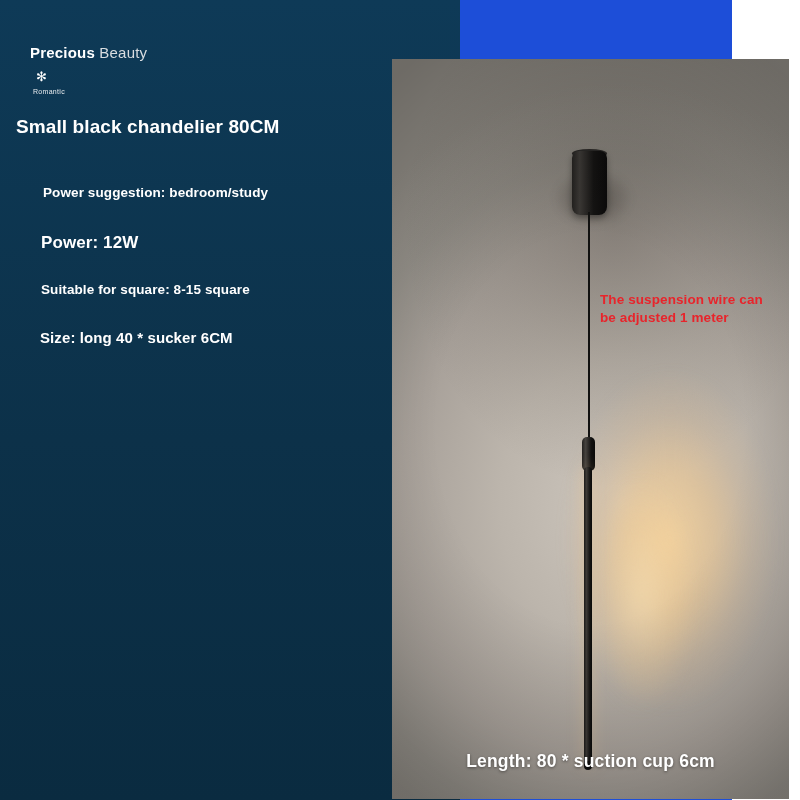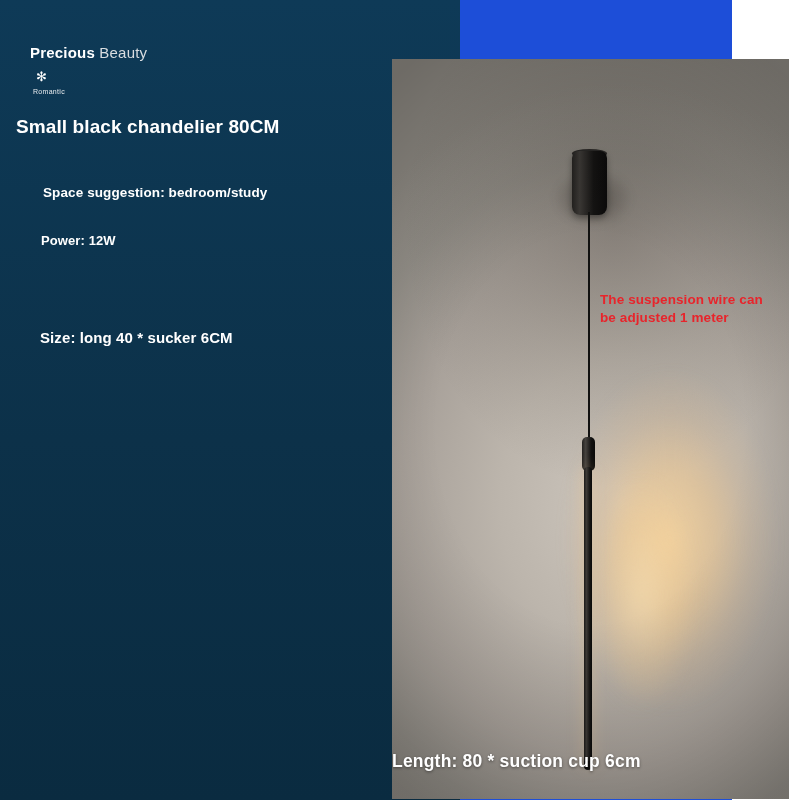--- a/index.html
+++ b/index.html
@@ -78,21 +78,21 @@
   }
 
   .spec {
     position: absolute;
     color: #ffffff;
     font-size: 13.5px;
     font-weight: bold;
     letter-spacing: 0.1px;
   }
   .spec-0 { left: 43px; top: 185px; }
-  .spec-1 { left: 41px; top: 233px; font-size: 13px; }
+  .spec-1 { left: 41px; top: 233px; font-size: 17px; }
   .spec-2 { left: 41px; top: 282px; }
   .spec-3 { left: 40px; top: 329px; font-size: 15px; }
 
   
   .photo {
     position: absolute;
     left: 392px;
     top: 35px;
     width: 397px;
     height: 740px;
@@ -211,20 +211,21 @@
     font-weight: bold;
     line-height: 1.32;
     letter-spacing: 0.1px;
   }
 
   .length-label {
     position: absolute;
     left: 0;
     top: 692px;
     width: 397px;
+    text-align: center;
     color: #ffffff;
     font-size: 17.5px;
     font-weight: bold;
     letter-spacing: 0.2px;
     text-shadow: 0 1px 3px rgba(0,0,0,0.45);
   }
 </style>
 </head>
 <body>
 
@@ -234,22 +235,23 @@
 
     <div class="brand">
       <span class="brand-strong">Precious</span><span class="brand-light"> Beauty</span>
     </div>
 
     <div class="asterisk">✻</div>
     <div class="romantic">Romantic</div>
 
     <div class="headline">Small black chandelier 80CM</div>
 
-    <div class="spec spec-0">Space suggestion: bedroom/study</div>
+    <div class="spec spec-0">Power suggestion: bedroom/study</div>
     <div class="spec spec-1">Power: 12W</div>
+    <div class="spec spec-2">Suitable for square: 8-15 square</div>
     <div class="spec spec-3">Size: long 40 * sucker 6CM</div>
 
   </div>
 
   <div class="photo">
     <div class="photo-inner">
       <div class="wallshadow"></div>
       <div class="glow"></div>
       <div class="glow2"></div>
 

